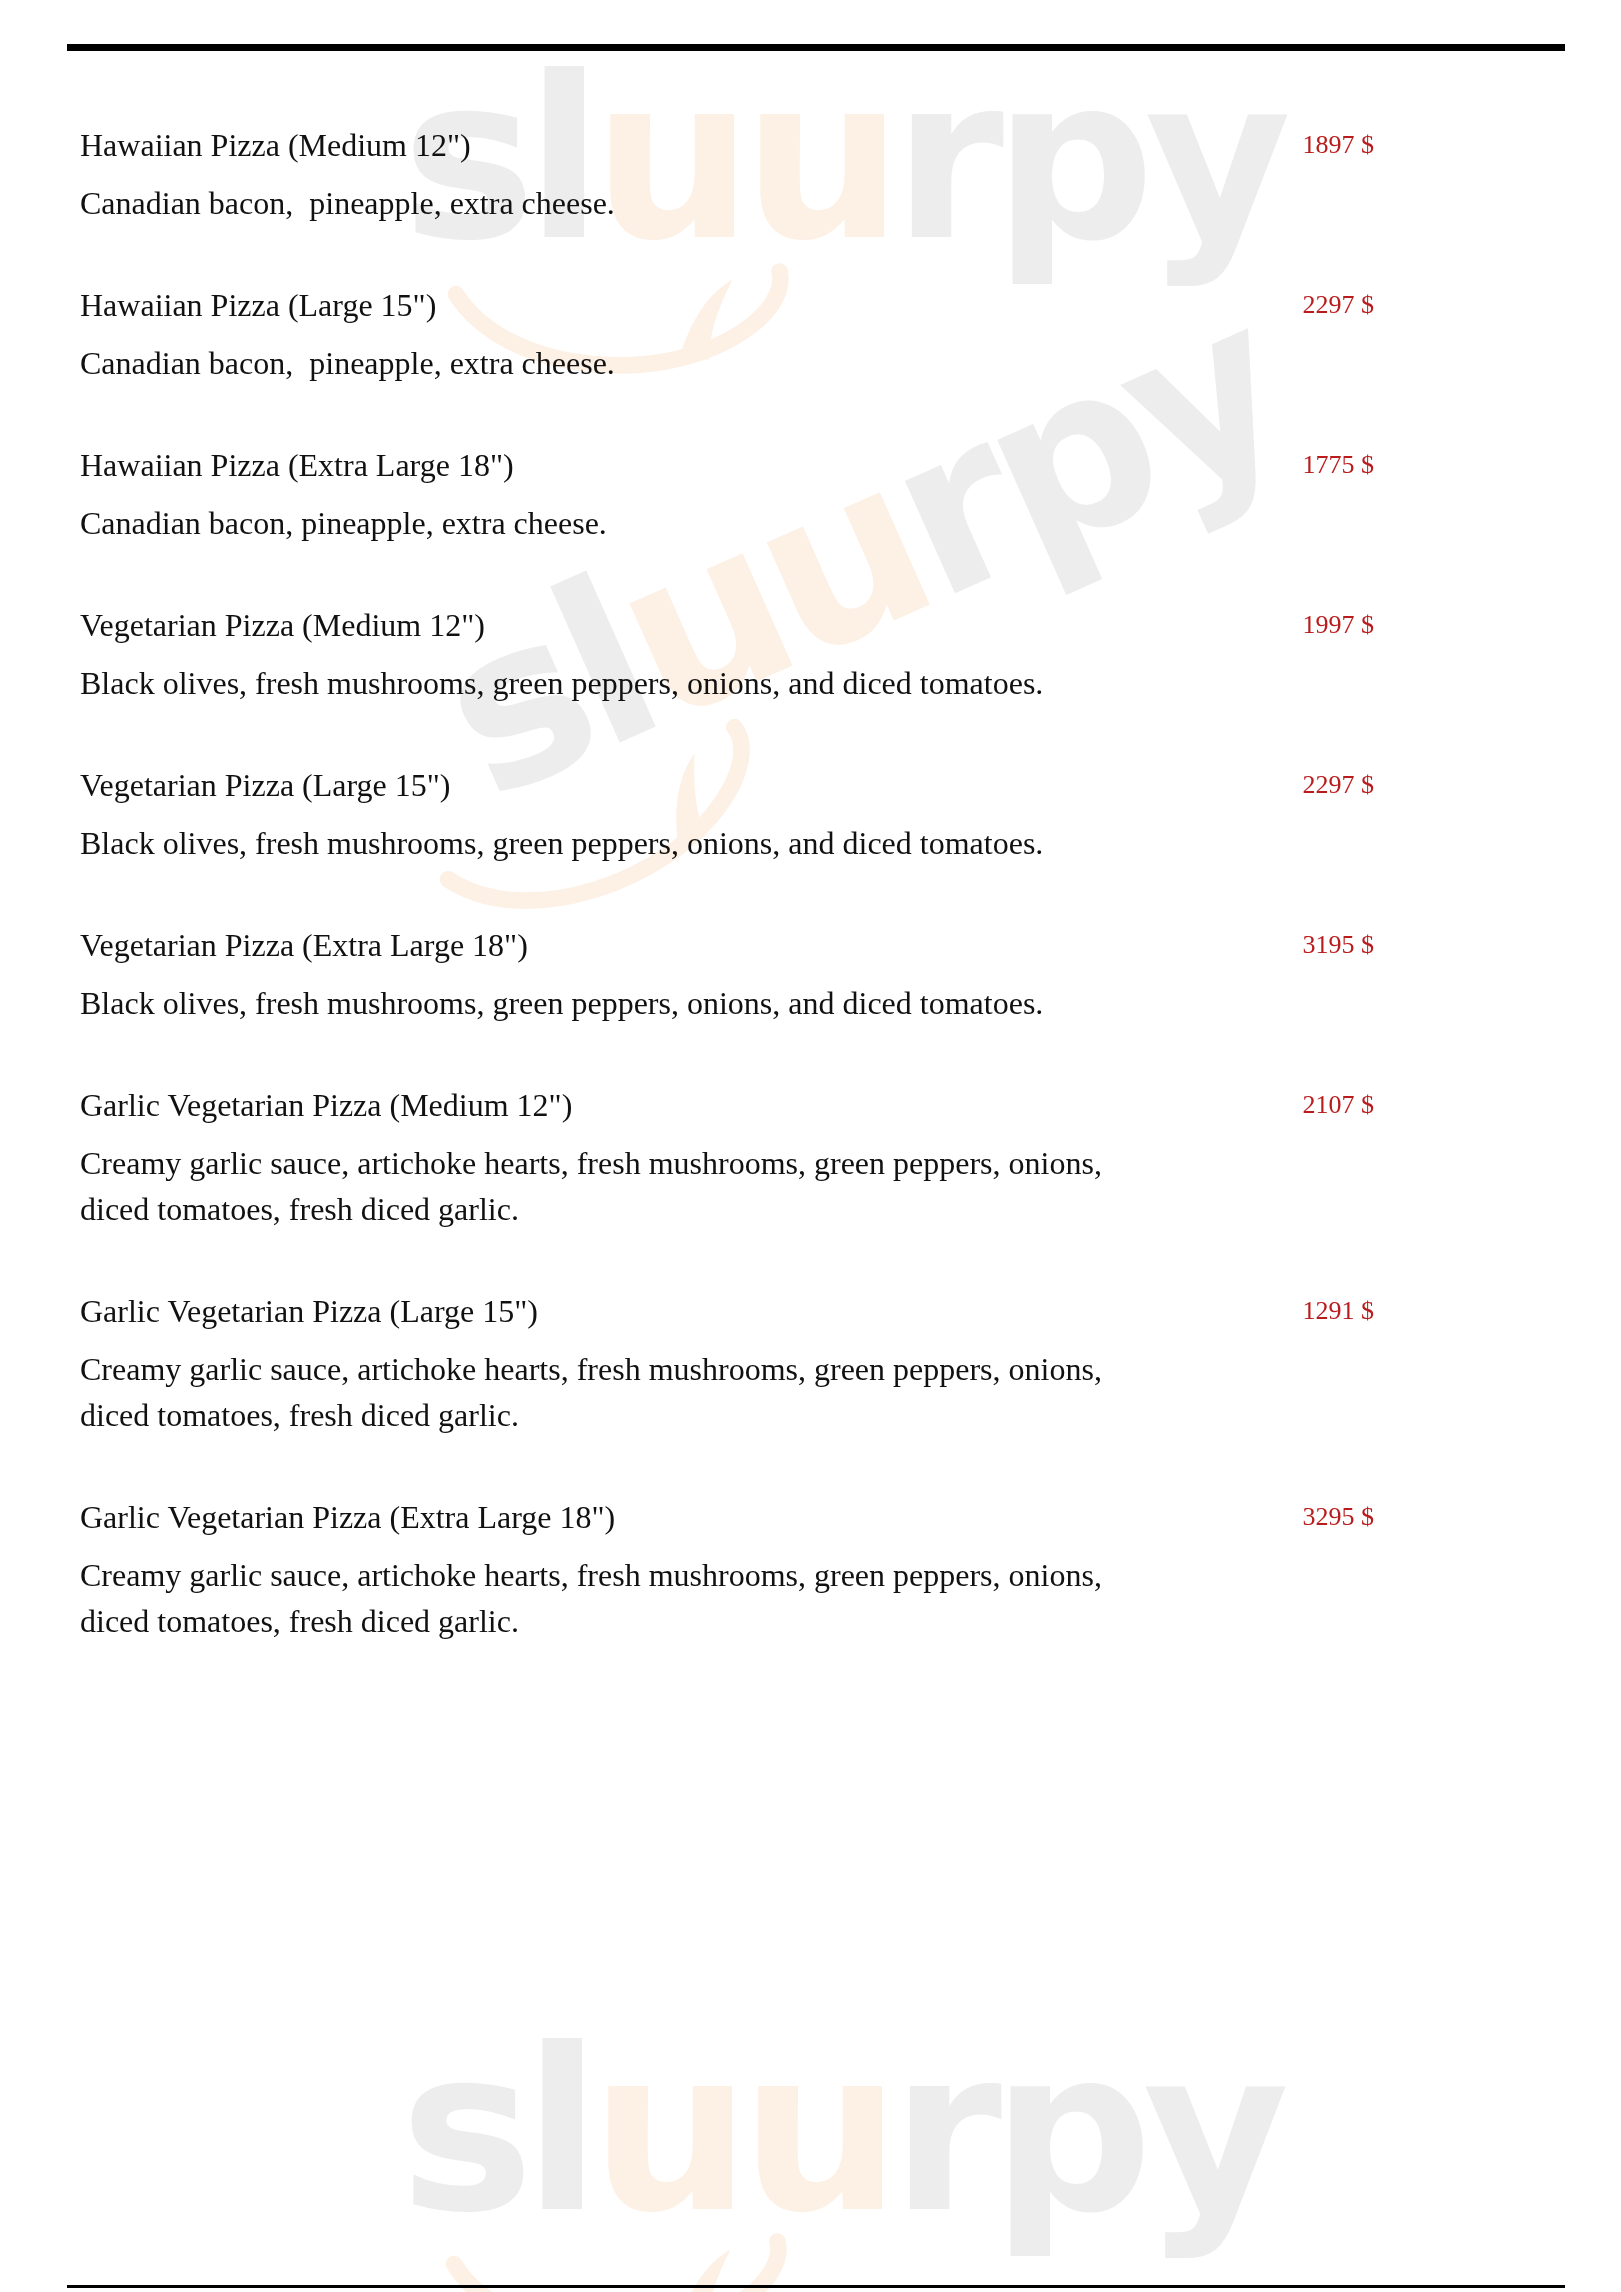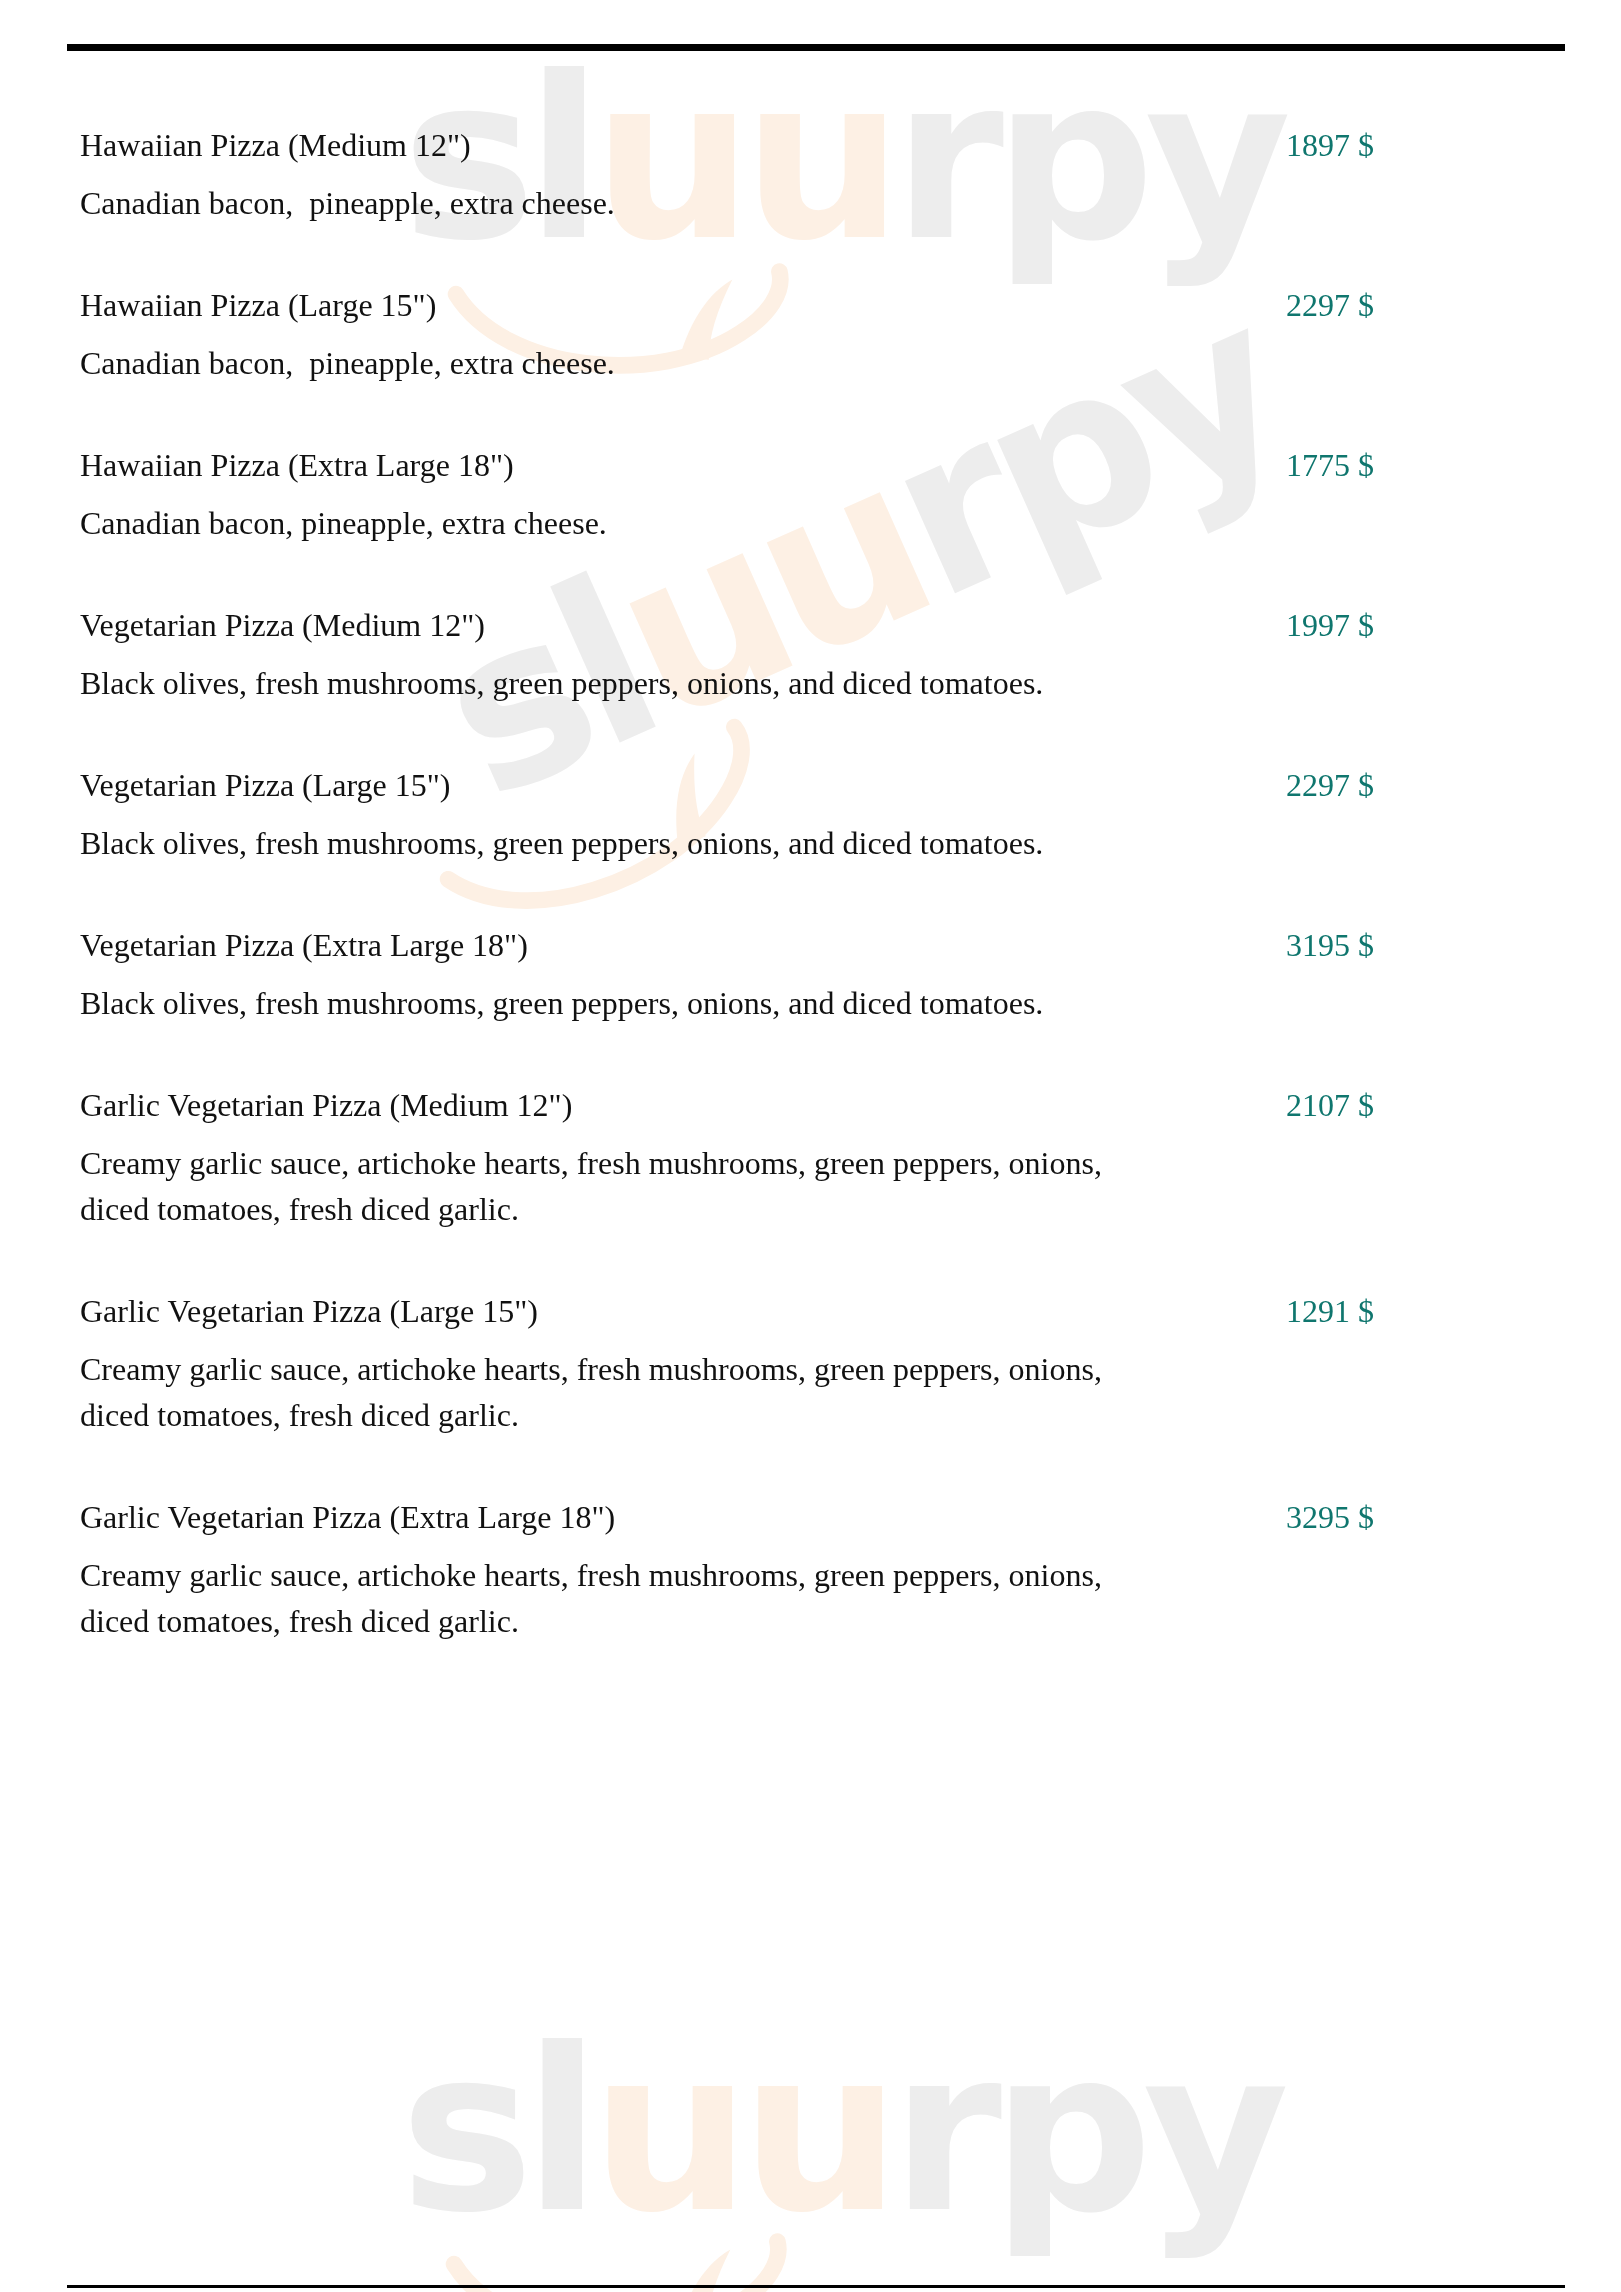--- a/index.html
+++ b/index.html
@@ -102,23 +102,23 @@
     font-size: 32px;
     line-height: 46px;
     color: #111;
     white-space: pre-wrap;
     margin-top: 12px;
   }
   .item-price {
     position: absolute;
     right: 157px;
     top: 0;
-    font-size: 32px;
+    font-size: 26px;
     line-height: 46px;
-    color: #0f766e;
+    color: #b91c1c;
     white-space: nowrap;
     text-align: center;
   }
 </style>
 </head>
 <body>
 
 <div class="page">
 
   <div class="wm-layer">

